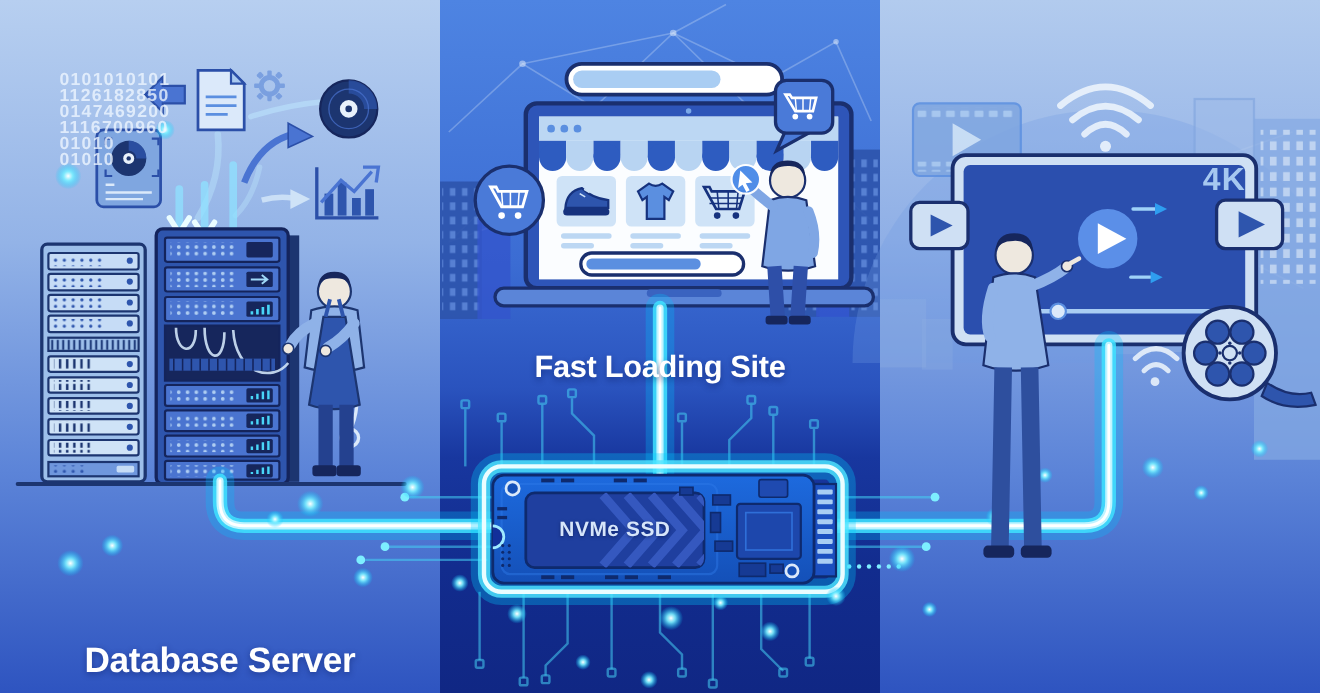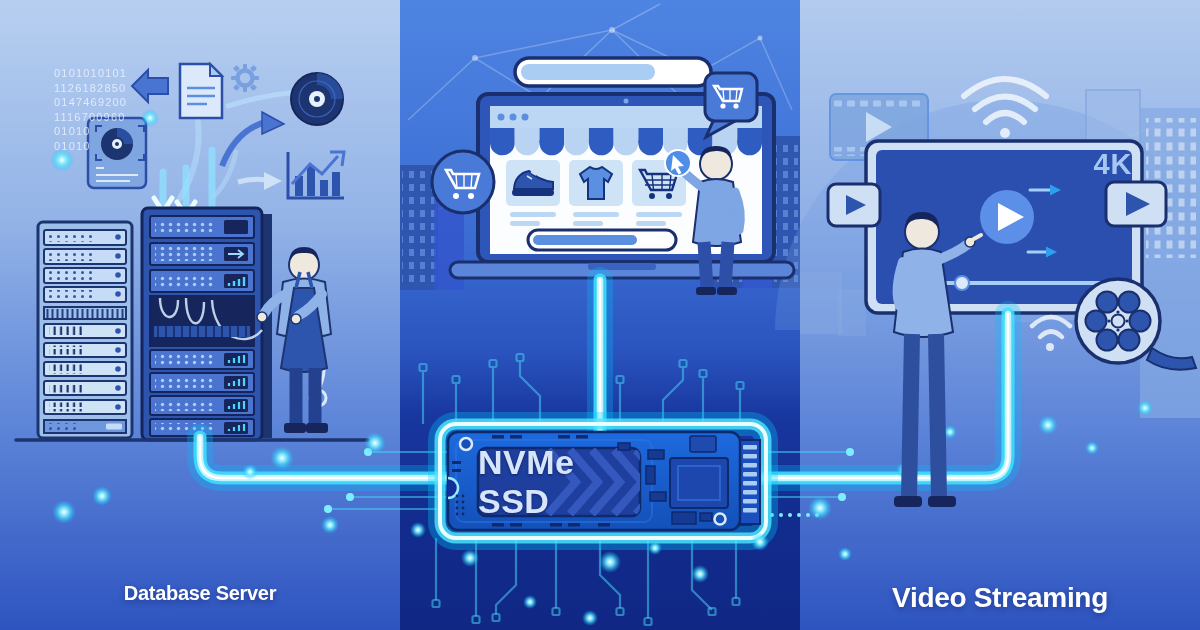--- a/index.html
+++ b/index.html
@@ -8,31 +8,31 @@
   .panel{position:absolute;top:0;height:630px;}
   .panel-left{left:0;width:400px;
     background:linear-gradient(180deg,#b7cff0 0%,#93b3e7 35%,#5c84d8 68%,#2e54c0 100%);}
   .panel-center{left:400px;width:400px;
     background:linear-gradient(180deg,#4e84e2 0%,#3b6cd3 38%,#2a53be 56%,#18379f 66%,#122c8e 82%,#102784 100%);}
   .panel-right{left:800px;width:400px;
     background:linear-gradient(180deg,#b2cbee 0%,#8fafe6 35%,#5c84d8 68%,#2e54c0 100%);}
   svg.art{position:absolute;left:0;top:0;}
   .cap{position:absolute;color:#ffffff;font-weight:700;text-align:center;
        text-shadow:0 2px 6px rgba(8,25,90,.45);letter-spacing:-.3px;}
-  .cap-db{left:40px;top:582px;width:320px;font-size:20px;}
+  .cap-db{left:40px;top:582px;width:320px;font-size:32px;}
   .cap-fast{left:420px;top:318px;width:360px;font-size:28px;}
   .cap-vid{left:840px;top:582px;width:320px;font-size:28px;}
   .ssd-label{position:absolute;left:478px;top:448px;width:162px;height:68px;
        display:flex;align-items:center;justify-content:center;color:#d6e5fa;
-       font-weight:700;font-size:34px;letter-spacing:.5px;
+       font-weight:700;font-size:19px;letter-spacing:.5px;
        text-shadow:0 1px 3px rgba(5,20,70,.6);}
   .badge-4k{position:absolute;left:1072px;top:148px;width:82px;font-size:29px;
        font-weight:700;color:#a6c8f0;text-align:center;letter-spacing:1px;}
   .binary{position:absolute;left:54px;top:66px;color:rgba(238,246,255,.78);
-       font-size:11px;line-height:14.5px;letter-spacing:1.2px;font-weight:400;}
+       font-size:16px;line-height:14.5px;letter-spacing:1.2px;font-weight:700;}
 </style>
 </head>
 <body>
 
 <div class="stage">
   <div class="panel panel-left"></div>
   <div class="panel panel-center"></div>
   <div class="panel panel-right"></div>
 
   <svg class="art" width="1200" height="630" viewBox="0 0 1200 630">
@@ -620,14 +620,14 @@
     <div>0101010101</div>
     <div>1126182850</div>
     <div>0147469200</div>
     <div>1116700960</div>
     <div>01010</div>
     <div>01010</div>
   </div>
   <div class="ssd-label">NVMe SSD</div>
   <div class="badge-4k">4K</div>
   <div class="cap cap-db">Database Server</div>
-  <div class="cap cap-vid">Video Streaming</div>
+  <div class="cap cap-fast">Fast Loading Site</div>
 </div>
 
 </body></html>

